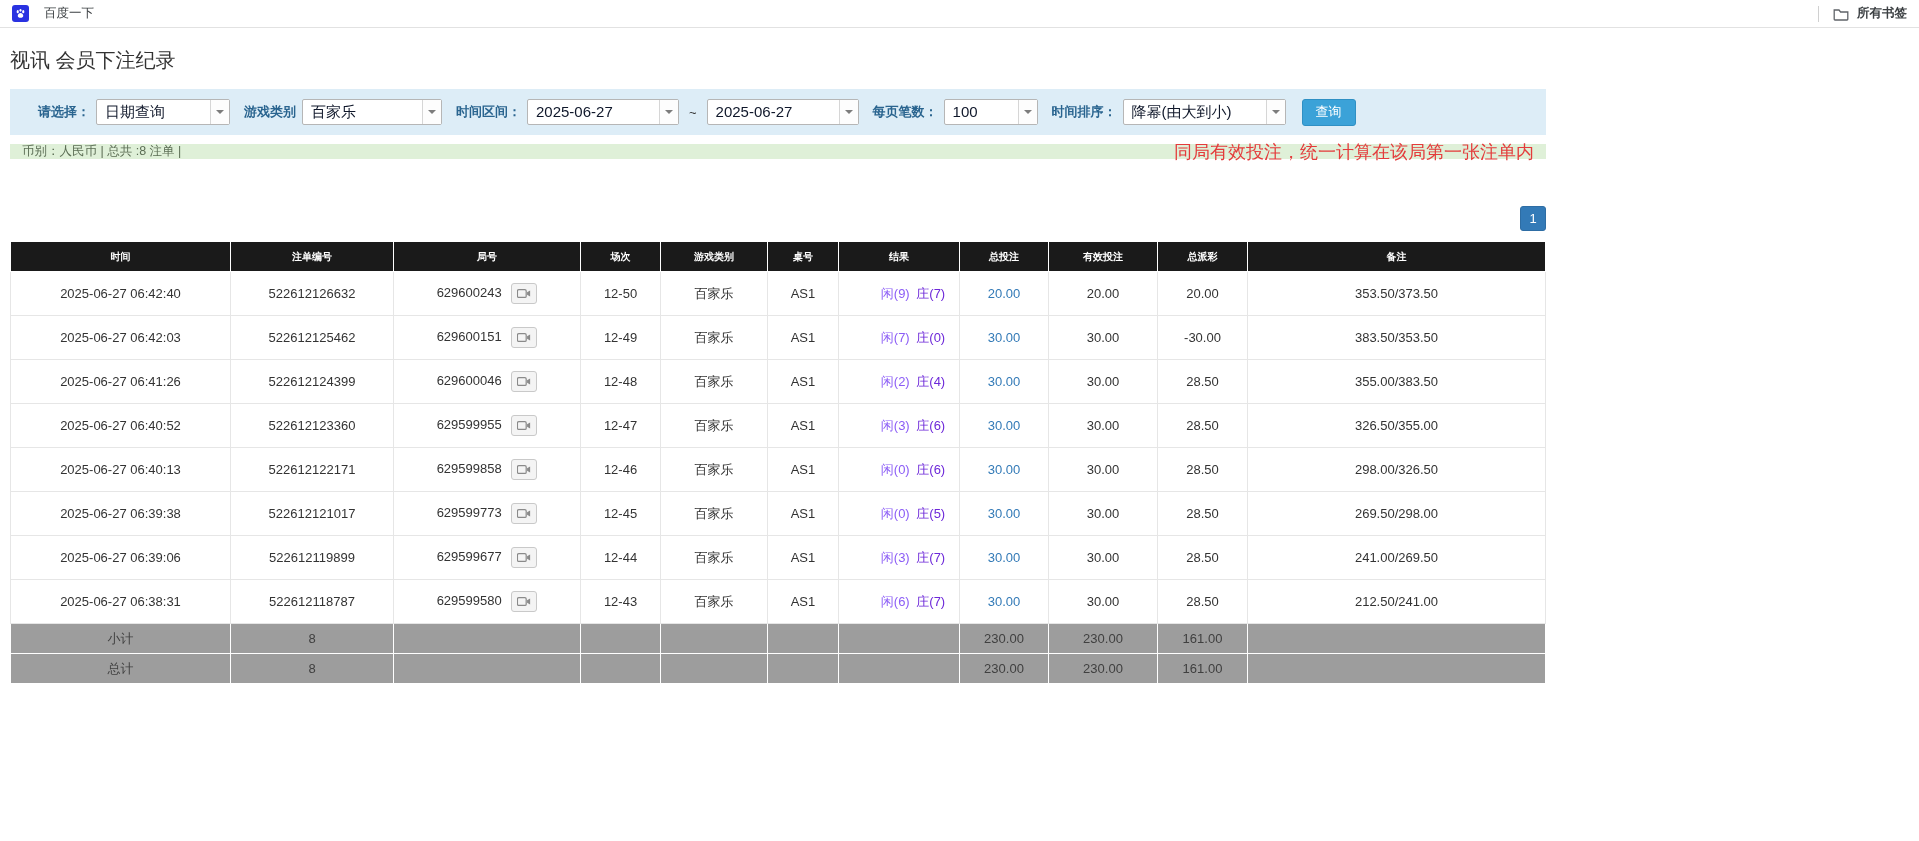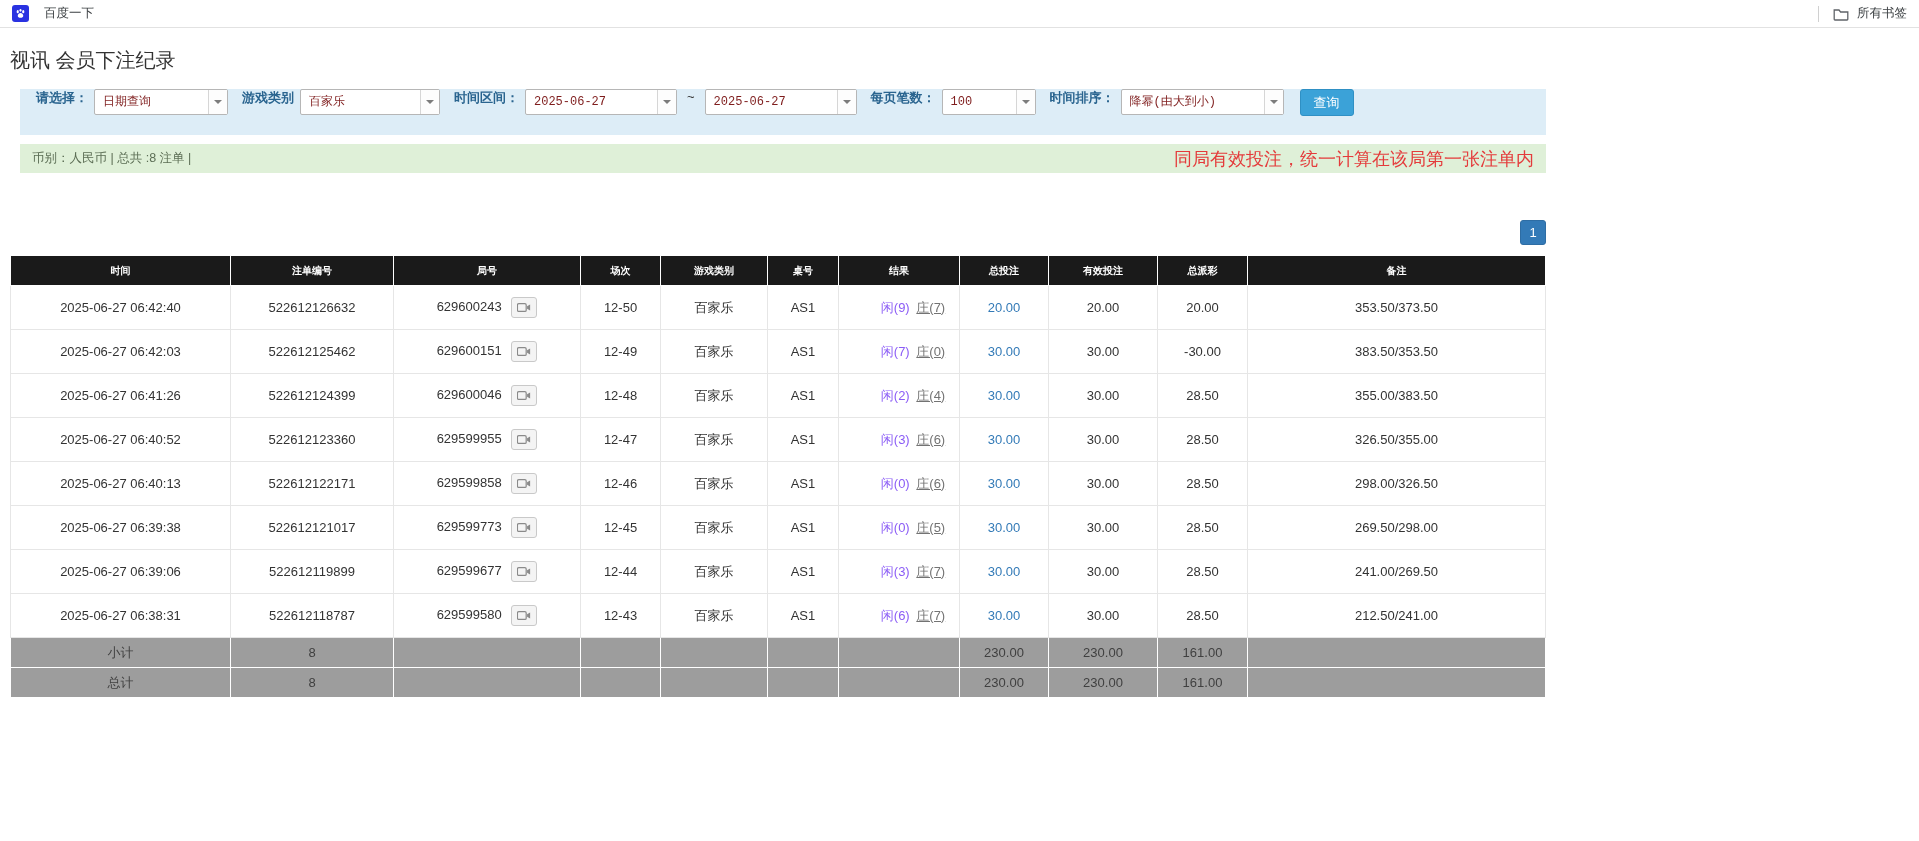--- a/index.html
+++ b/index.html
@@ -10,58 +10,58 @@
   .bookmarks-bar {
     height: 28px; display: flex; align-items: center;
     padding: 0 12px; border-bottom: 1px solid #e2e2e2; background: #fff;
   }
   .bm-left { display: flex; align-items: center; gap: 15px; }
   .baidu-ico {
     width: 17px; height: 17px; border-radius: 3px; background: #2932e1;
     display: inline-flex; align-items: center; justify-content: center; flex: 0 0 auto;
   }
   .bm-label { font-size: 12.5px; color: #3c4043; }
-  .bm-right { margin-left: auto; display: flex; align-items: center; gap: 8px; }
+  .bm-right { margin-left: auto; display: flex; align-items: center; gap: 8px; font-weight: bold; }
   .bm-divider { width: 1px; height: 16px; background: #d0d0d0; margin-right: 6px; }
   .folder-ico svg { display: block; }
 
   
   .page { width: 1556px; padding: 0 10px; }
   .page-title { font-size: 20px; color: #333; margin: 19px 0 15px 0; font-weight: 400; }
 
   
   .filters {
-    margin-left: 10px; background: #ddedf7; height: 46px;
-    display: flex; gap: 6px; padding: 0 16px;
+    background: #ddedf7; height: 46px;
+    display: flex; align-items: center; gap: 6px; padding: 0 28px;
   }
   .f-label { font-size: 13px; font-weight: bold; color: #29648f; white-space: nowrap; margin-left: 8px; }
   .combo {
     display: inline-flex; align-items: stretch; background: #fff;
     border: 1px solid #b6b6b6; height: 26px; border-radius: 2px; cursor: pointer;
   }
-  .combo-text { font-size: 12px; color: #7f1d1d; line-height: 24px; padding: 0 8px; flex: 1; overflow: hidden; white-space: nowrap; font-family: Liberation Mono, monospace; }
+  .combo-text { font-size: 15px; color: #0f172a; line-height: 24px; padding: 0 8px; flex: 1; overflow: hidden; white-space: nowrap; }
   .combo-arrow {
     width: 19px; display: flex; align-items: center; justify-content: center;
     border-left: 1px solid #d6d6d6; background: #fdfdfd;
   }
   .combo-arrow::after { content: ""; border: 4px solid transparent; border-top-color: #7c7c7c; margin-top: 4px; }
   .w-select { width: 134px; }
   .w-game { width: 140px; }
   .w-date { width: 152px; gap: 33px; }
   .w-size { width: 94px; }
   .w-sort { width: 163px; }
   .tilde { font-size: 13px; color: #333; padding: 0 4px; }
   .search-btn {
     margin-left: 10px; height: 27px; padding: 0 13px; font-size: 13px; color: #fff;
     background: #3ba2d8; border: 1px solid #2f90c4; border-radius: 3px; cursor: pointer;
   }
 
   
   .summary {
-    margin-left: 10px; margin-top: 9px; background: #dff0d8; height: 29px;
+    margin-top: 9px; background: #dff0d8; height: 15px;
     display: flex; align-items: center; justify-content: space-between; padding: 0 12px;
   }
   .summary-left { font-size: 12.5px; color: #5c6e55; }
   .summary-right { font-size: 18px; color: #e43b3b; }
 
   
   .pagination-row { display: flex; justify-content: flex-end; margin: 47px 0 10px 0; }
   .page-btn {
     min-width: 26px; height: 25px; background: #337ab7; border: 1px solid #2e6da4;
     color: #fff; font-size: 13px; border-radius: 3px; cursor: pointer;
@@ -76,21 +76,21 @@
   table.records td {
     font-size: 13px; color: #333; text-align: center; height: 44px;
     border: 1px solid #e6e6e6; background: #fff; padding: 2px 4px;
     overflow: hidden; white-space: nowrap;
   }
   tr.footer-row td {
     background: #9d9d9d; color: #404040; height: 30px; border: 1px solid #fff; font-size: 13px;
   }
   .bet-link { color: #337ab7; text-decoration: none; cursor: pointer; }
   .player { color: #8b5cf6; padding-left: 28px; }
-  .banker { color: #737373; margin-left: 3px; text-decoration: underline; }
+  .banker { color: #6d28d9; margin-left: 3px; }
   td.neg { color: #e60000; }
   .video-btn {
     display: inline-flex; align-items: center; justify-content: center;
     width: 26px; height: 21px; margin-left: 6px; vertical-align: middle;
     background: #f4f4f4; border: 1px solid #c9c9c9; border-radius: 3px; cursor: pointer;
   }
 </style>
 </head>
 <body>
 

